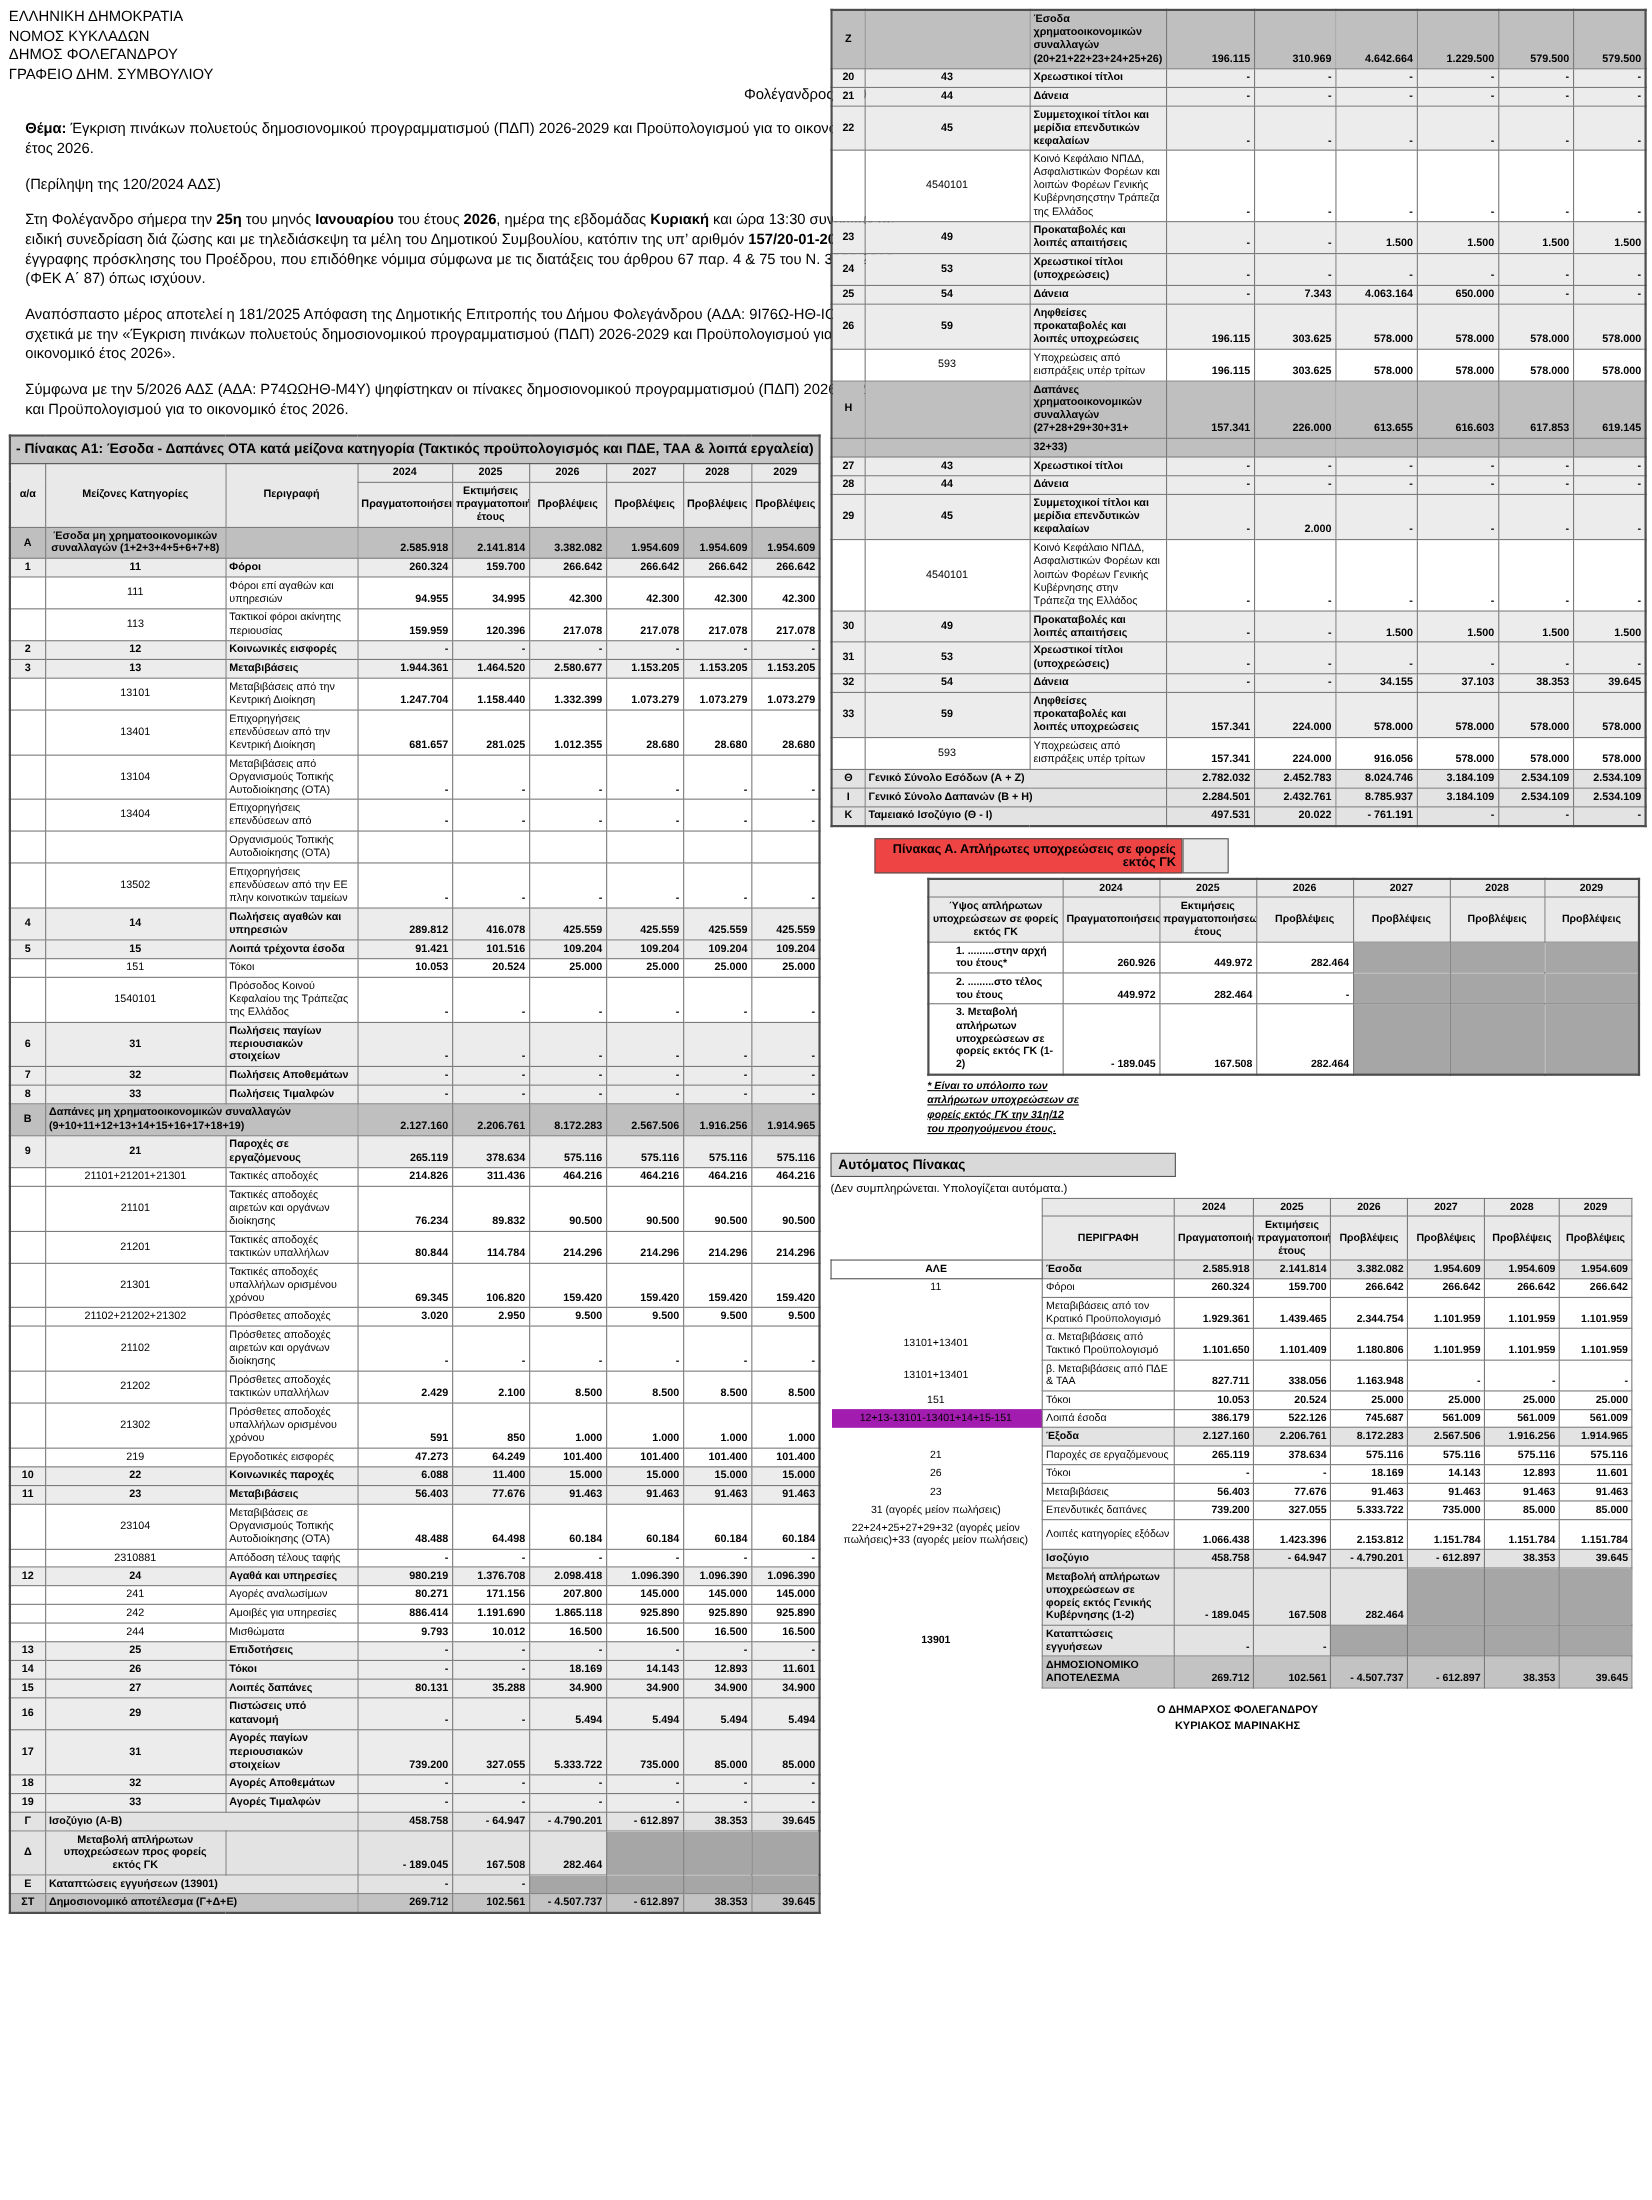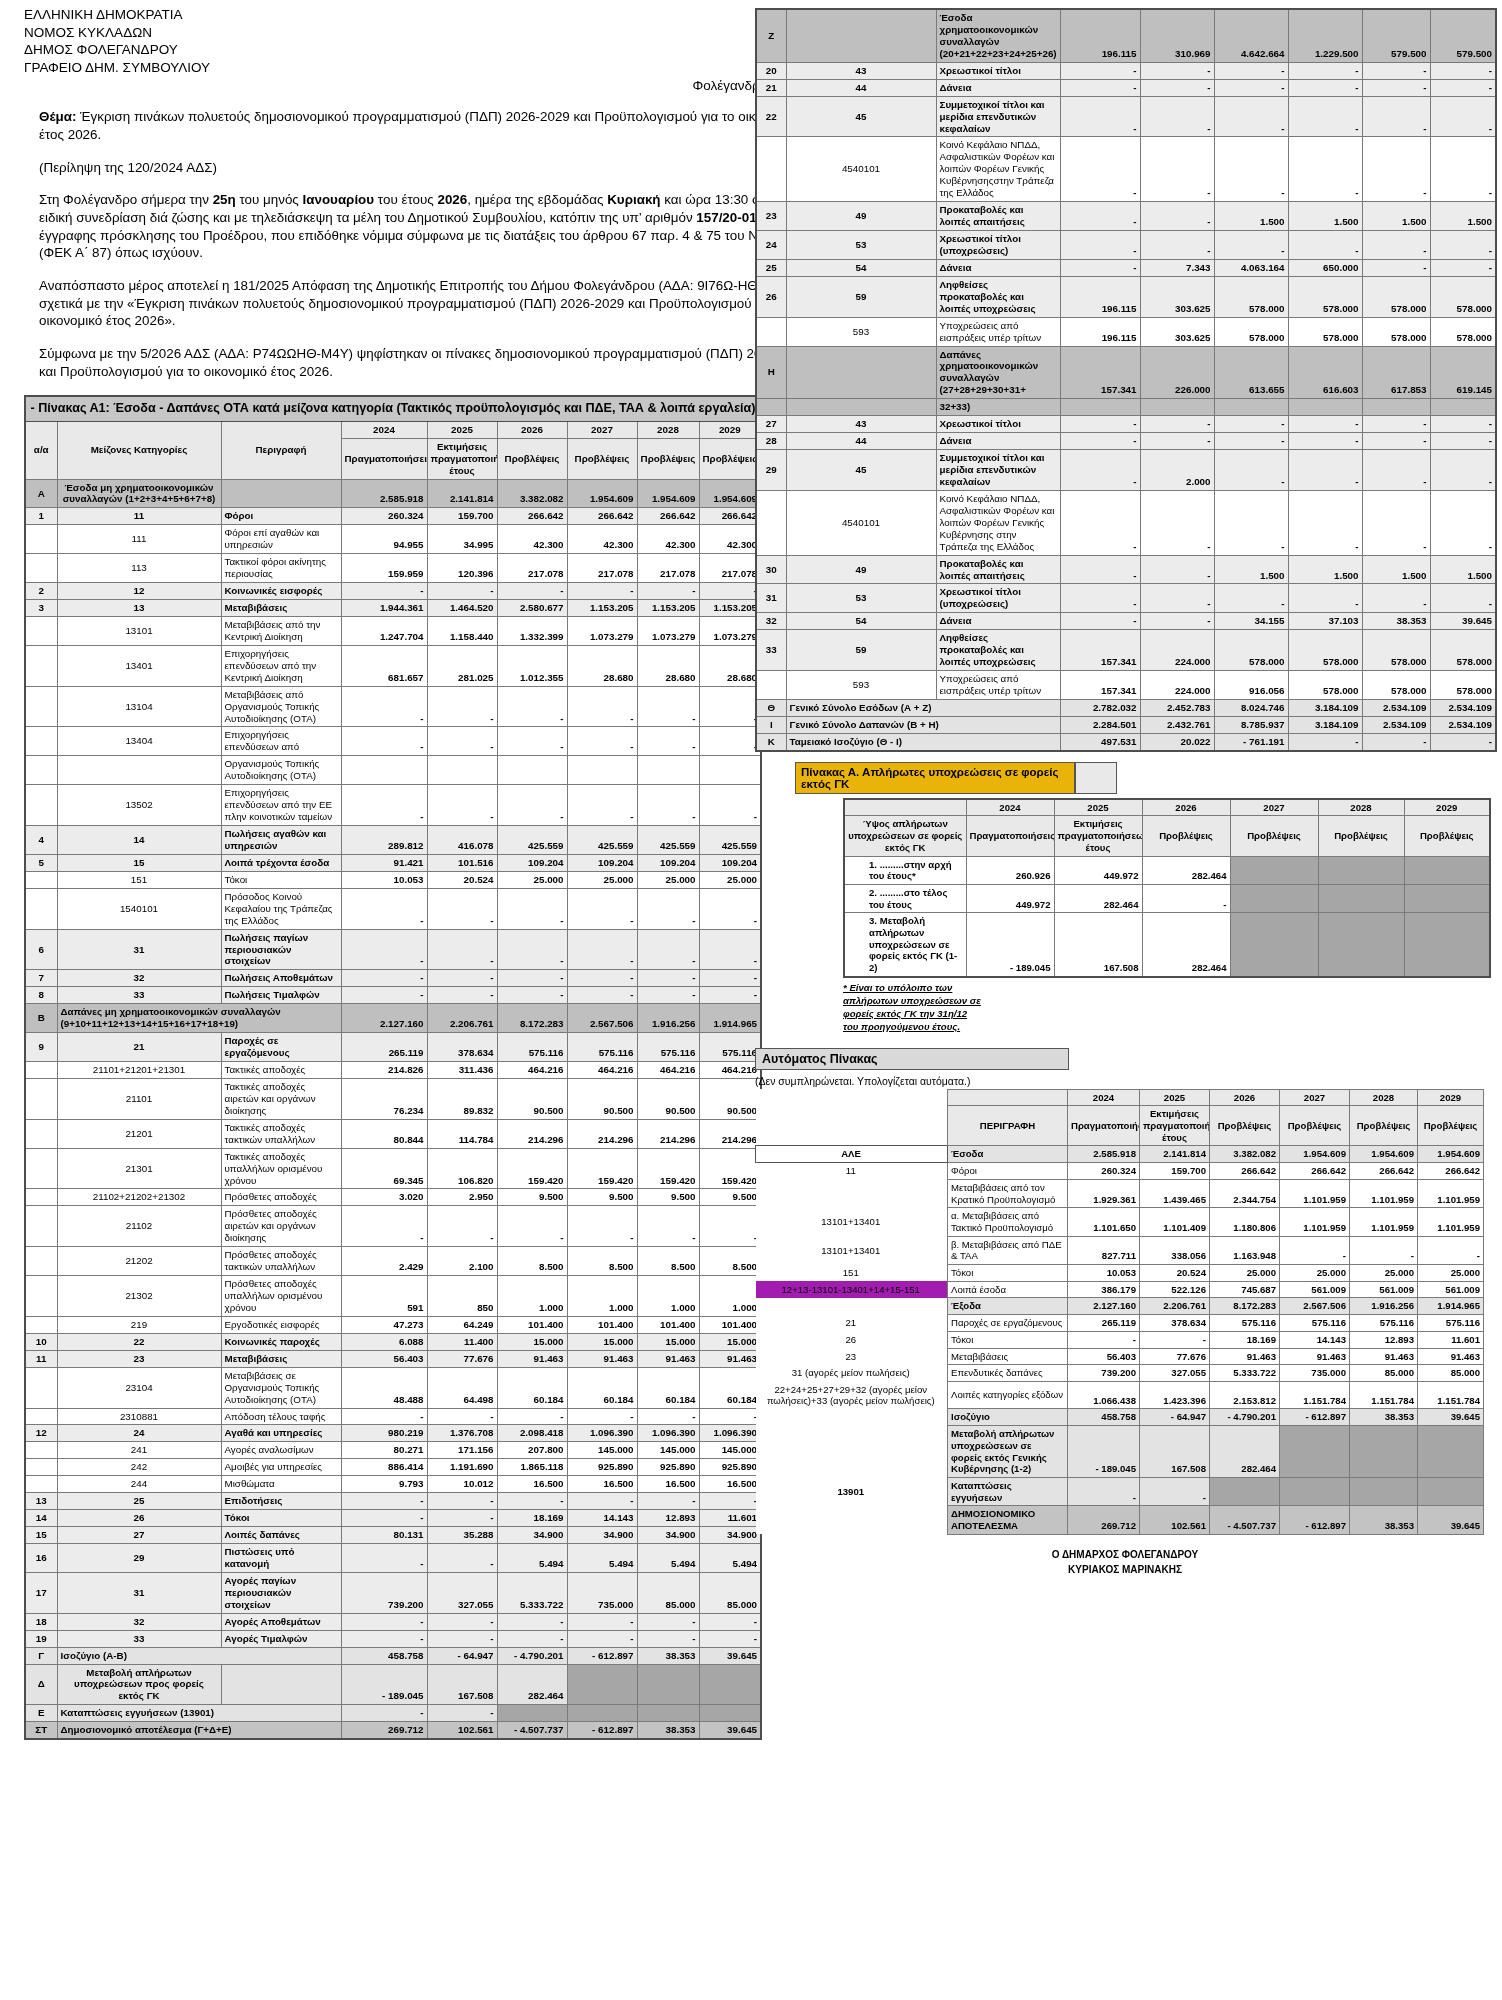--- a/index.html
+++ b/index.html
@@ -1,17 +1,17 @@
 <!DOCTYPE html>
 <html lang="el"><head>
 <meta charset="utf-8">
 <style>
   html,body{margin:0;padding:0;background:#fff;color:#000;}
   body{width:1502px;height:2000px;overflow:hidden;font-family:"Liberation Sans","DejaVu Sans",sans-serif;position:relative;}
-  .col-left{position:absolute;left:24px;top:6px;width:821px;}
+  .col-left{position:absolute;left:8px;top:6px;width:821px;}
   .col-right{position:absolute;left:755px;top:8px;width:740px;}
   .org div{font-size:13.5px;line-height:1.30;}
   .dateline{text-align:right;font-size:13.5px;margin-top:2px;}
   .para{margin:15px;font-size:13.4px;line-height:1.32;text-align:left;}
   
   table{border-collapse:collapse;table-layout:fixed;}
   .budget{width:738px;font-size:9.8px;line-height:1.22;margin-top:4px;}
   .budget td,.budget th{border:1px solid #7a7a7a;padding:2px 3px;overflow:hidden;}
   .budget{border:2px solid #4d4d4d;}
   .title-row th{background:#c6c6c6;font-size:12.6px;font-weight:bold;text-align:center;padding:4px 2px;border:1px solid #4d4d4d;}
@@ -23,21 +23,21 @@
   .r-det td{background:#fff;}
   .r-num td{background:#ececec;}
   .r-num .c-code,.r-num .c-desc{font-weight:bold;}
   .r-sec td{background:#bfbfbf;font-weight:bold;}
   .r-tot td{background:#e3e3e3;font-weight:bold;}
   .r-fin td{background:#c3c3c3;font-weight:bold;}
   .shade{background:#a6a6a6 !important;}
   .rt{width:740px;margin-top:0;}
   
   .pa-label-wrap{display:flex;margin:10px 0 2px 40px;}
-  .pa-label{width:268px;background:#eab308;border:1px solid #555;font-weight:bold;font-size:11.5px;padding:3px 5px;}
+  .pa-label{width:268px;background:#ef4444;border:1px solid #555;font-weight:bold;font-size:11.5px;padding:3px 5px;text-align:right;}
   .pa-label-stub{width:40px;border:1px solid #555;background:#e9e9e9;}
   .pa{width:646px;margin-left:88px;font-size:9.6px;line-height:1.22;border:2px solid #4d4d4d;margin-top:4px;}
   .pa td,.pa th{border:1px solid #7a7a7a;padding:2px 3px;overflow:hidden;}
   .pa .lbl{text-align:left;font-weight:bold;vertical-align:middle;background:#fff;padding-left:24px;}
   .pa-footnote{margin:4px 0 0 88px;width:140px;font-size:9.6px;font-style:italic;text-decoration:underline;font-weight:bold;line-height:1.35;}
   
   .auto-label{width:300px;background:#d9d9d9;border:1px solid #555;font-weight:bold;font-size:12.5px;padding:3px 6px;margin-top:14px;}
   .auto-note{font-size:10.5px;margin:5px 0 2px 0;}
   .auto{width:728px;font-size:9.6px;line-height:1.22;margin-top:2px;}
   .auto td,.auto th{border:1px solid #7a7a7a;padding:2px 3px;overflow:hidden;}

